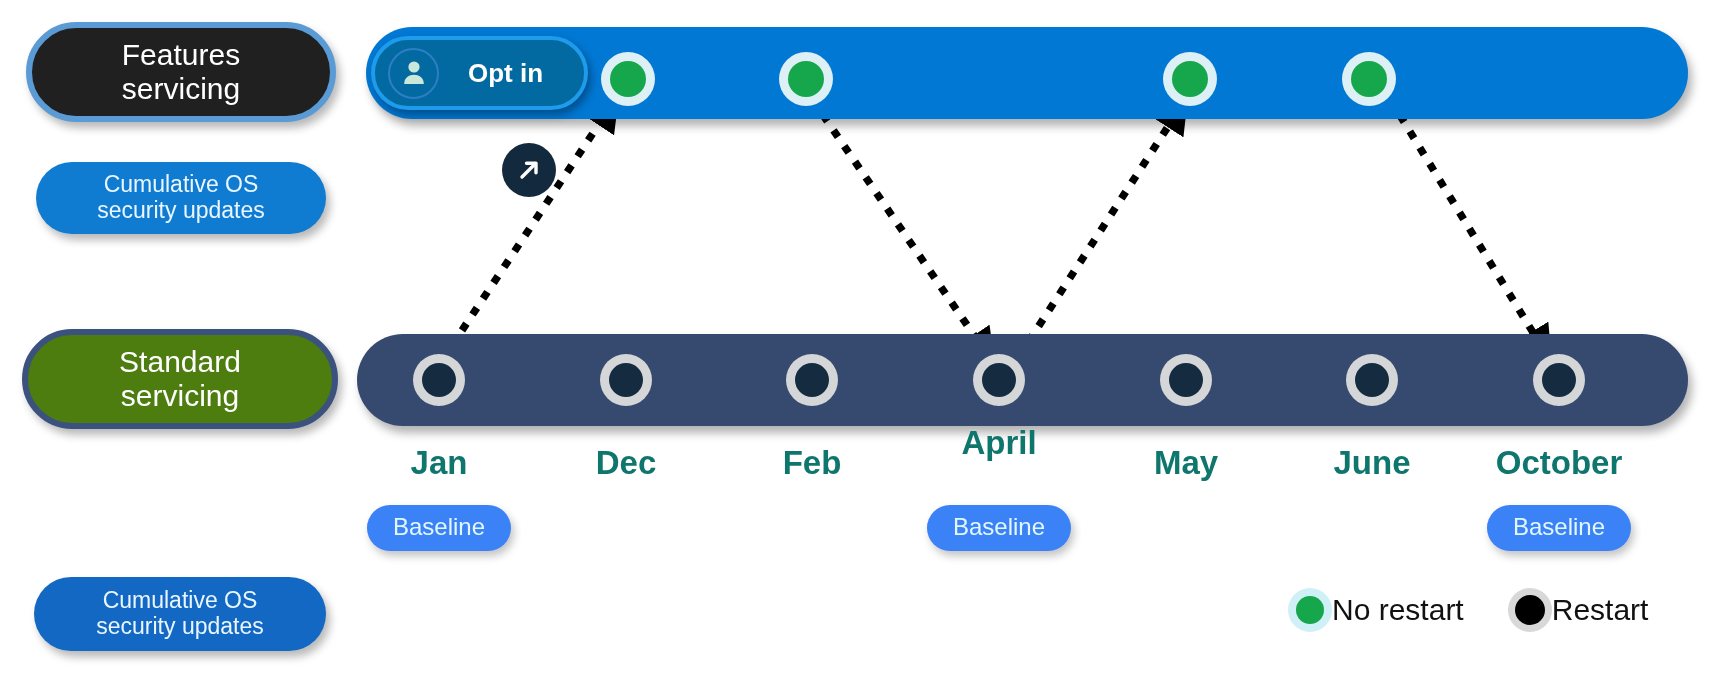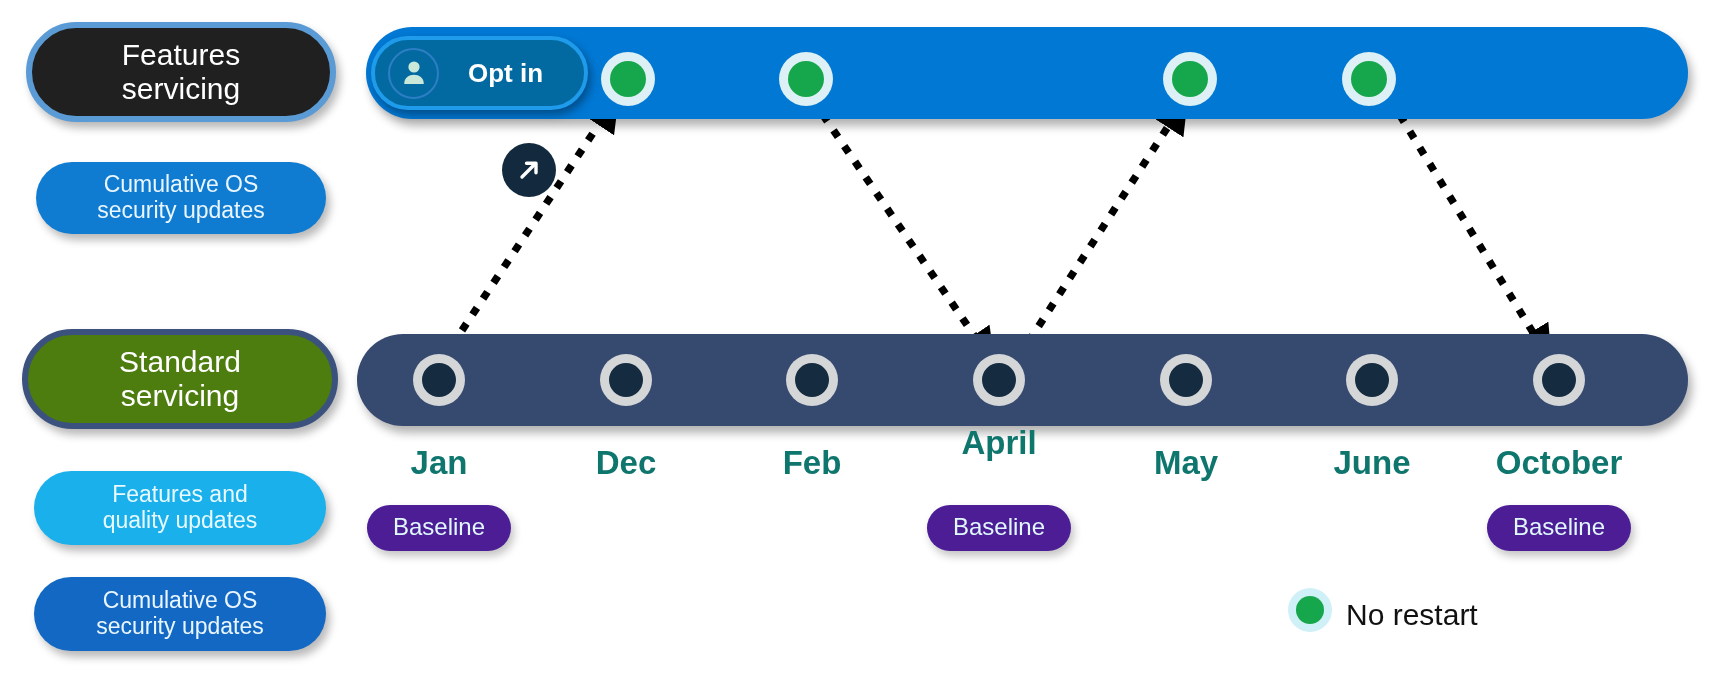--- a/index.html
+++ b/index.html
@@ -170,41 +170,40 @@
     color: #0f766e;
     font-size: 33px;
     font-weight: bold;
     white-space: nowrap;
   }
 
   
   .baseline {
     position: absolute;
     transform: translateX(-50%);
-    background: #4c1d95;
+    background: #3b82f6;
     color: #E2F8FF;
     font-size: 24px;
     padding: 8px 26px 10px 26px;
     border-radius: 999px;
     white-space: nowrap;
     box-shadow: 3px 5px 8px rgba(0,0,0,0.24);
   }
 
   
   .legend {
     position: absolute;
     left: 1288px; top: 588px;
     display: flex;
     align-items: center;
     gap: 44px;
   }
   .legend-item {
     display: flex;
-    align-items: flex-end;
-    gap: 14px;
+    align-items: center;
   }
   .legend-dot {
     width: 44px; height: 44px;
     border-radius: 50%;
     display: flex;
     align-items: center;
     justify-content: center;
     flex: 0 0 auto;
   }
   .legend-dot.no-restart { background: #CFF0F7; }
@@ -331,24 +330,20 @@
   </div>
   <div class="pill pill-hotpatch-cum">
     <span>Cumulative OS
 security updates</span>
   </div>
 
   <div class="pill pill-standard-title">
     <span>Standard
 servicing</span>
   </div>
-  <div class="pill pill-features">
-    <span>Features and
-quality updates</span>
-  </div>
   <div class="pill pill-standard-cum">
     <span>Cumulative OS
 security updates</span>
   </div>
 
   <div class="month" style="left:439px; top:444px;">Jan</div>
   <div class="month" style="left:626px; top:444px;">Dec</div>
   <div class="month" style="left:812px; top:444px;">Feb</div>
   <div class="month" style="left:999px; top:424px;">April</div>
   <div class="month" style="left:1186px; top:444px;">May</div>
@@ -359,15 +354,21 @@
   <div class="baseline" style="left:999px; top:505px;">Baseline</div>
   <div class="baseline" style="left:1559px; top:505px;">Baseline</div>
 
   <div class="legend">
     <div class="legend-item">
       <span class="legend-dot no-restart">
         <span class="core"></span>
       </span>
       <span class="legend-text">No restart</span>
     </div>
+    <div class="legend-item">
+      <span class="legend-dot restart">
+        <span class="core"></span>
+      </span>
+      <span class="legend-text">Restart</span>
+    </div>
   </div>
 
 </div>
 
 </body></html>

